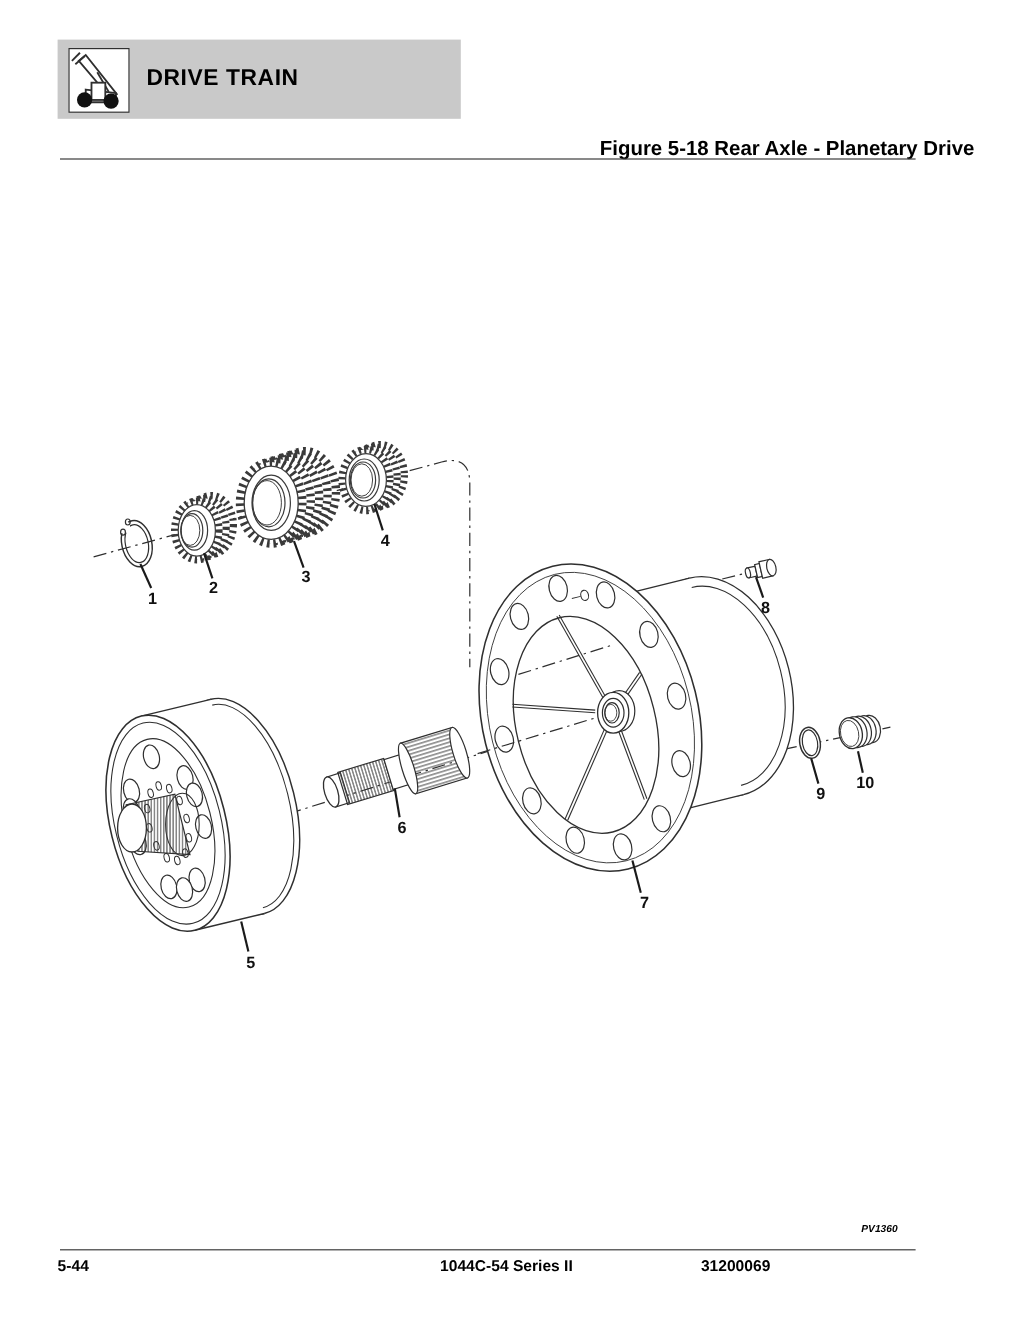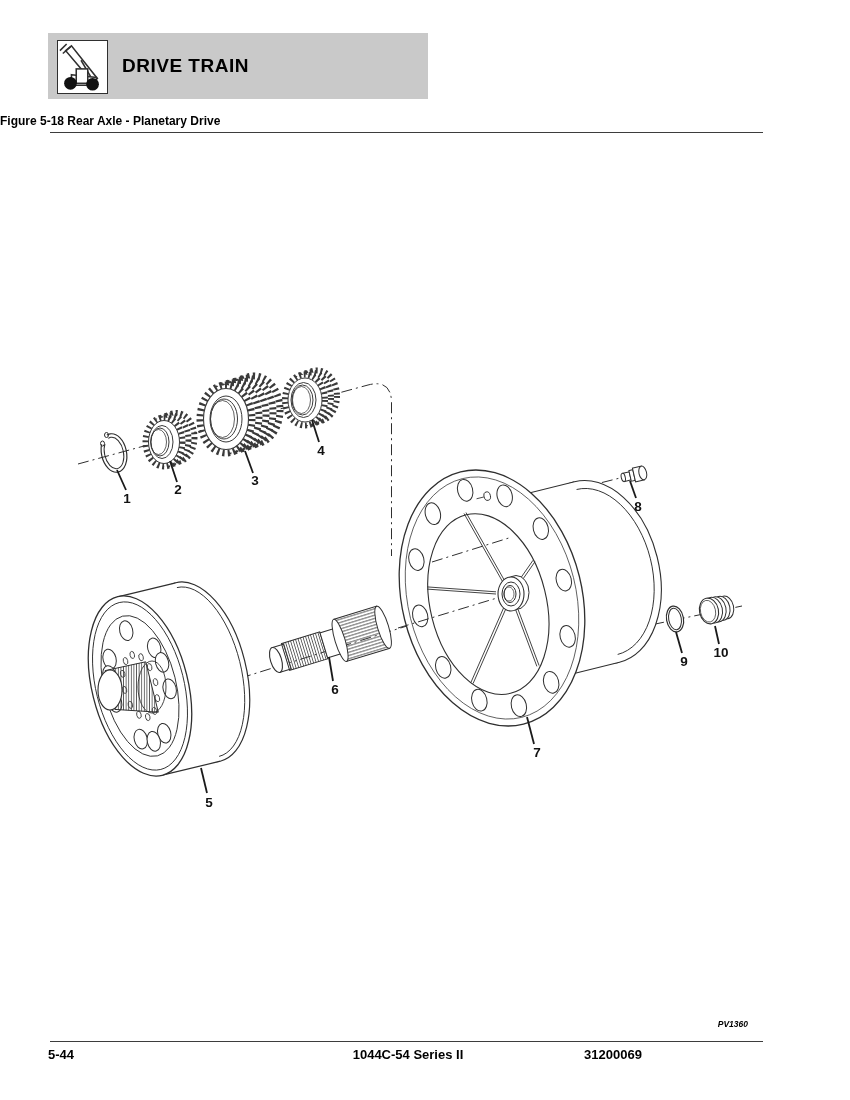--- a/index.html
+++ b/index.html
@@ -2,54 +2,54 @@
 <html><head>
 <meta charset="utf-8">
 <style>
   html,body{margin:0;padding:0;background:#ffffff;}
   .page{
     position:relative;width:850px;height:1100px;background:#ffffff;overflow:hidden;
     font-family:"Liberation Sans", sans-serif;color:#000;
   }
   
   .banner{
-    position:absolute;left:48px;top:33px;width:380px;height:66px;
+    position:absolute;left:48px;top:33px;width:336px;height:66px;
     background:#c9c9c9;display:flex;align-items:center;
   }
   .icon-box{
     position:absolute;left:9px;top:7px;width:51px;height:54px;background:#ffffff;
     border:1.5px solid #2f2f2f;box-sizing:border-box;
   }
   .banner-title{
     position:absolute;left:74px;top:0;height:66px;display:flex;align-items:center;
     font-size:19px;font-weight:bold;letter-spacing:0.5px;color:#000;
   }
   
   .fig-caption{
-    position:absolute;left:0;top:114px;width:812px;text-align:left;
-    font-size:12px;font-weight:bold;color:#000;
+    position:absolute;left:0;top:114px;width:812px;text-align:right;
+    font-size:17px;font-weight:bold;color:#000;
   }
   .rule-top{
     position:absolute;left:50px;top:132px;width:713px;height:0;
     border-top:1.6px solid #3d3d3d;
   }
   
   .artwork-code{
     position:absolute;left:448px;top:1019px;width:300px;text-align:right;
     font-size:8.5px;font-weight:bold;color:#000;font-style:italic;
   }
   .rule-bottom{
     position:absolute;left:50px;top:1041px;width:713px;height:0;
     border-top:1.4px solid #3d3d3d;
   }
   .footer-left{
     position:absolute;left:48px;top:1047px;font-size:13px;font-weight:bold;
   }
   .footer-center{
-    position:absolute;left:2px;top:1047px;width:812px;text-align:center;
+    position:absolute;left:16px;top:1047px;width:812px;text-align:center;
     font-size:13px;font-weight:bold;
   }
   .footer-right{
     position:absolute;left:463px;top:1047px;width:300px;text-align:center;
     font-size:13px;font-weight:bold;
   }
   svg{display:block;}
   .diagram{position:absolute;left:0;top:0;}
   .callout{font-family:"Liberation Sans", sans-serif;font-size:13.5px;font-weight:bold;fill:#111;}
 </style>

